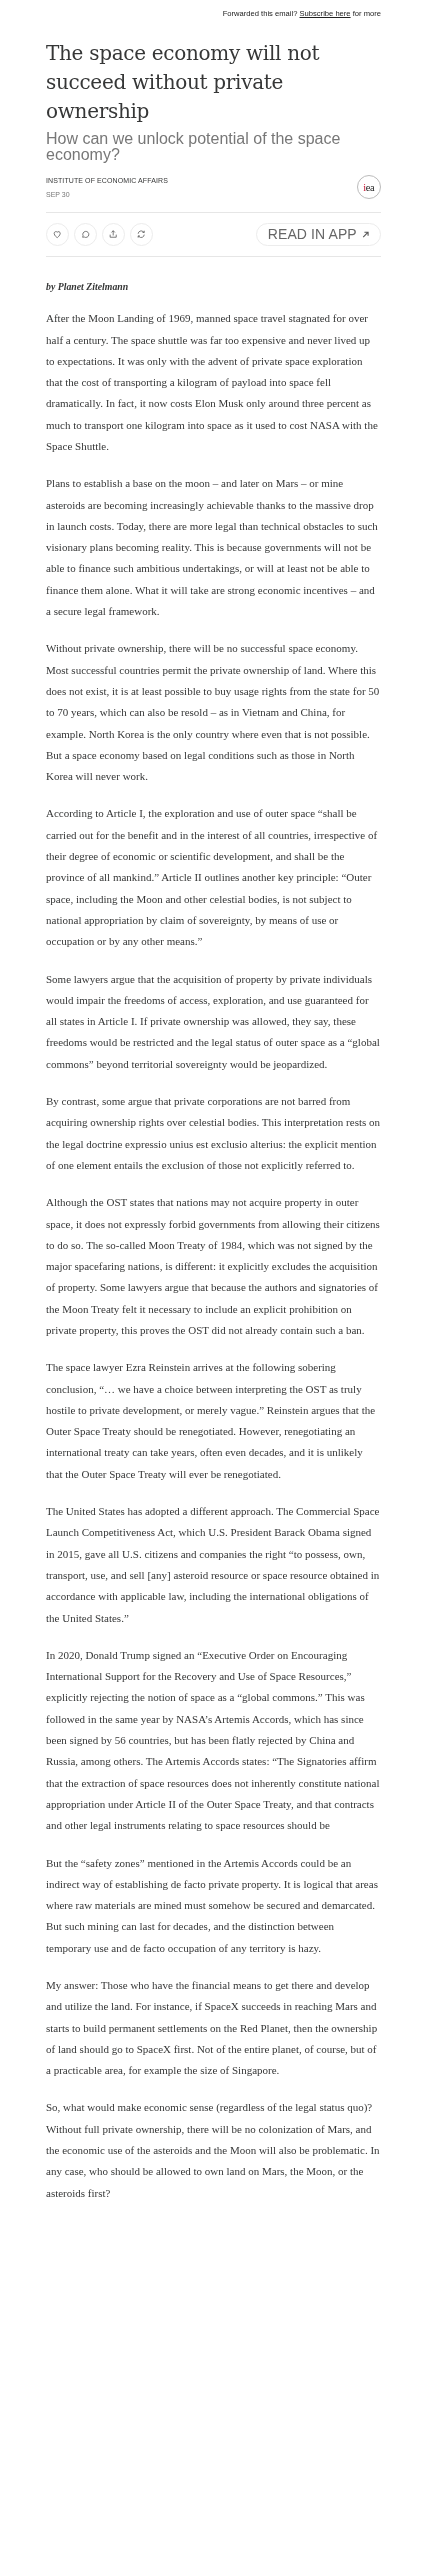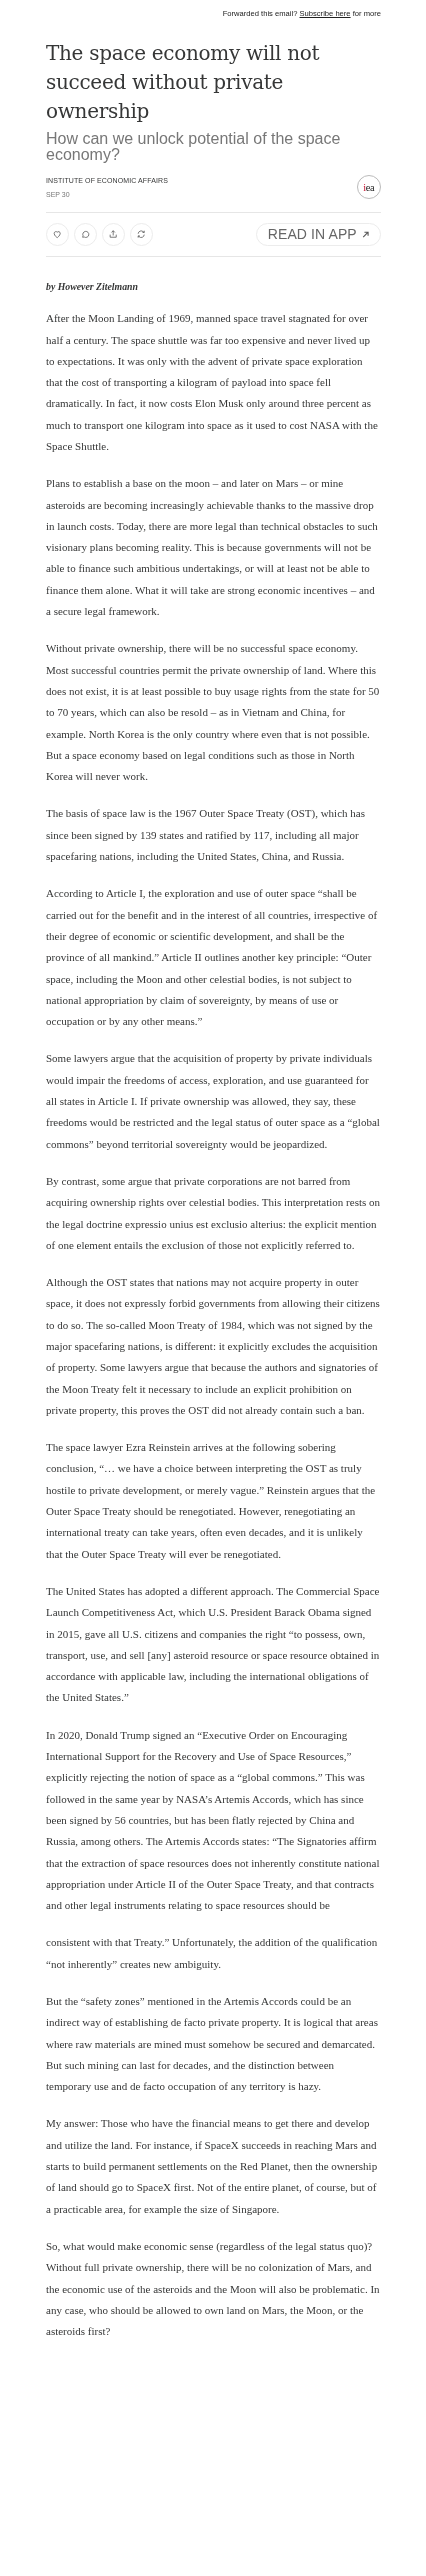--- a/index.html
+++ b/index.html
@@ -163,39 +163,37 @@
     <div class="read-app">
       <span>READ IN APP</span>
       <svg viewBox="0 0 12 12">
           <path d="M2 10L10 2M4 2h6v6"></path>
         </svg>
     </div>
   </div>
 
   <div class="hr"></div>
 
-  <div class="byline">by However Zitelmann</div>
+  <div class="byline">by Planet Zitelmann</div>
 
   <div class="body">
     <p>After the Moon Landing of 1969, manned space travel stagnated for over half a century. The space shuttle was far too expensive and never lived up to expectations. It was only with the advent of private space exploration that the cost of transporting a kilogram of payload into space fell dramatically. In fact, it now costs Elon Musk only around three percent as much to transport one kilogram into space as it used to cost NASA with the Space Shuttle.</p>
     <p>Plans to establish a base on the moon – and later on Mars – or mine asteroids are becoming increasingly achievable thanks to the massive drop in launch costs. Today, there are more legal than technical obstacles to such visionary plans becoming reality. This is because governments will not be able to finance such ambitious undertakings, or will at least not be able to finance them alone. What it will take are strong economic incentives – and a secure legal framework.</p>
   </div>
 
 
   <div class="body">
     <p>Without private ownership, there will be no successful space economy. Most successful countries permit the private ownership of land. Where this does not exist, it is at least possible to buy usage rights from the state for 50 to 70 years, which can also be resold – as in Vietnam and China, for example. North Korea is the only country where even that is not possible. But a space economy based on legal conditions such as those in North Korea will never work.</p>
-    <p>The basis of space law is the 1967 Outer Space Treaty (OST), which has since been signed by 139 states and ratified by 117, including all major spacefaring nations, including the United States, China, and Russia.</p>
     <p>According to Article I, the exploration and use of outer space “shall be carried out for the benefit and in the interest of all countries, irrespective of their degree of economic or scientific development, and shall be the province of all mankind.” Article II outlines another key principle: “Outer space, including the Moon and other celestial bodies, is not subject to national appropriation by claim of sovereignty, by means of use or occupation or by any other means.”</p>
     <p>Some lawyers argue that the acquisition of property by private individuals would impair the freedoms of access, exploration, and use guaranteed for all states in Article I. If private ownership was allowed, they say, these freedoms would be restricted and the legal status of outer space as a “global commons” beyond territorial sovereignty would be jeopardized.</p>
     <p>By contrast, some argue that private corporations are not barred from acquiring ownership rights over celestial bodies. This interpretation rests on the legal doctrine expressio unius est exclusio alterius: the explicit mention of one element entails the exclusion of those not explicitly referred to.</p>
     <p>Although the OST states that nations may not acquire property in outer space, it does not expressly forbid governments from allowing their citizens to do so. The so-called Moon Treaty of 1984, which was not signed by the major spacefaring nations, is different: it explicitly excludes the acquisition of property. Some lawyers argue that because the authors and signatories of the Moon Treaty felt it necessary to include an explicit prohibition on private property, this proves the OST did not already contain such a ban.</p>
     <p>The space lawyer Ezra Reinstein arrives at the following sobering conclusion, “… we have a choice between interpreting the OST as truly hostile to private development, or merely vague.” Reinstein argues that the Outer Space Treaty should be renegotiated. However, renegotiating an international treaty can take years, often even decades, and it is unlikely that the Outer Space Treaty will ever be renegotiated.</p>
     <p>The United States has adopted a different approach. The Commercial Space Launch Competitiveness Act, which U.S. President Barack Obama signed in 2015, gave all U.S. citizens and companies the right “to possess, own, transport, use, and sell [any] asteroid resource or space resource obtained in accordance with applicable law, including the international obligations of the United States.”</p>
     <p>In 2020, Donald Trump signed an “Executive Order on Encouraging International Support for the Recovery and Use of Space Resources,” explicitly rejecting the notion of space as a “global commons.” This was followed in the same year by NASA’s Artemis Accords, which has since been signed by 56 countries, but has been flatly rejected by China and Russia, among others. The Artemis Accords states: “The Signatories affirm that the extraction of space resources does not inherently constitute national appropriation under Article II of the Outer Space Treaty, and that contracts and other legal instruments relating to space resources should be</p>
-    <p>consistent with that Treaty.” Unfortunately, the addition of the qualification “not inherently” creates new ambiguity.</p>
     <p>But the “safety zones” mentioned in the Artemis Accords could be an indirect way of establishing de facto private property. It is logical that areas where raw materials are mined must somehow be secured and demarcated. But such mining can last for decades, and the distinction between temporary use and de facto occupation of any territory is hazy.</p>
     <p>My answer: Those who have the financial means to get there and develop and utilize the land. For instance, if SpaceX succeeds in reaching Mars and starts to build permanent settlements on the Red Planet, then the ownership of land should go to SpaceX first. Not of the entire planet, of course, but of a practicable area, for example the size of Singapore.</p>
     <p>So, what would make economic sense (regardless of the legal status quo)? Without full private ownership, there will be no colonization of Mars, and the economic use of the asteroids and the Moon will also be problematic. In any case, who should be allowed to own land on Mars, the Moon, or the asteroids first?</p>
 
   </div>
 
 </div>
 
 
 </body></html>

